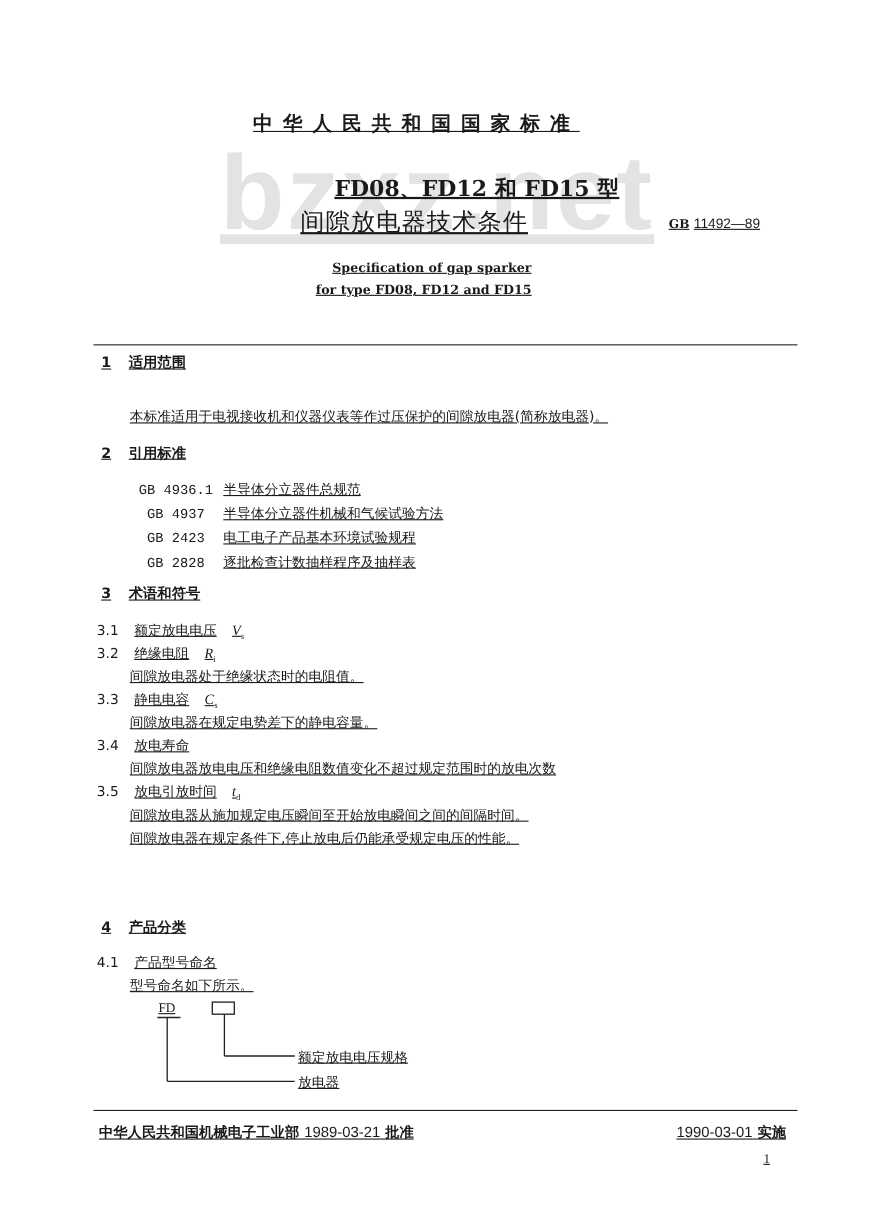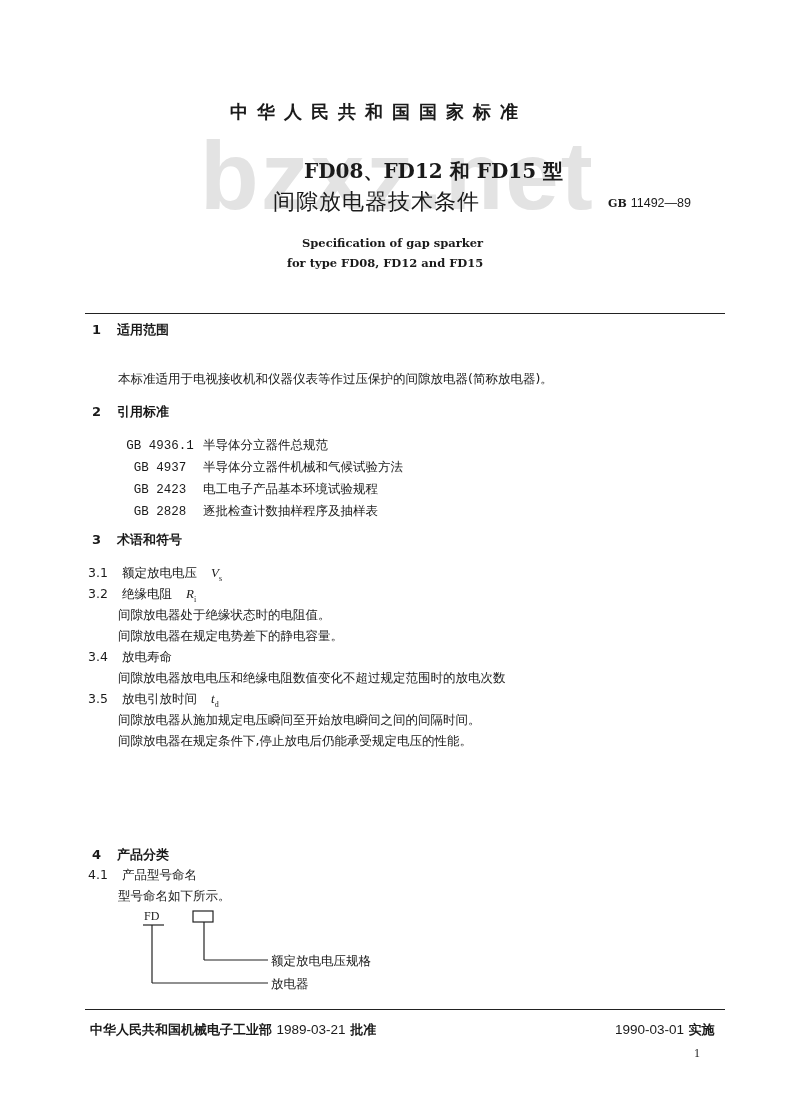--- a/index.html
+++ b/index.html
@@ -1,18 +1,18 @@
 <!DOCTYPE html>
 <html><head>
 <meta charset="utf-8">
 <style>
   html, body { margin:0; padding:0; background:#ffffff; }
   body { width:800px; height:1097px; position:relative; overflow:hidden; color:#1a1a1a;
          font-family:"DejaVu Sans", sans-serif; }
-  .abs { position:absolute; white-space:nowrap; }
+  .abs { position:absolute; white-space:nowrap;text-decoration:underline; }
   .watermark { left:200px; top:128px; font-family:"Liberation Sans", sans-serif; font-weight:bold;
                font-size:96px; color:#e3e3e3; letter-spacing:2px; line-height:1; }
   .national { left:230px; top:100px; font-size:18px; font-weight:bold; letter-spacing:9px; }
   .title1 { left:256px; top:158px; font-family:"DejaVu Serif", serif; font-size:20px; font-weight:bold;margin-left:48px; }
   .title2 { left:273px; top:187px; font-size:22px; letter-spacing:1px; }
   .stdno { left:608px; top:196px; font-family:"Liberation Sans", sans-serif; font-size:12.5px; }
   .stdno b { font-family:"DejaVu Serif", serif; font-weight:bold; font-size:11px; margin-right:4px; }
   .en1 { left:302px; top:236px; font-family:"DejaVu Serif", serif; font-weight:bold; font-size:11.5px; }
   .en2 { left:287px; top:256px; font-family:"DejaVu Serif", serif; font-weight:bold; font-size:11.5px; }
   .rule { position:absolute; left:85px; width:640px; height:0; border-top:1.5px solid #222; }
@@ -62,32 +62,33 @@
 <div class="abs h" style="left:92px; top:531px;">
   <span>3</span><span style="display:inline-block;width:16px"></span><span>术语和符号</span>
 </div>
 
 <div class="abs" style="left:88px; top:565px;">
   <div style="height:21px" class="t"><span style="display:inline-block;width:34px">3.1</span><span>额定放电电压</span><span style="display:inline-block;width:14px"></span><span class="sym"><span>V</span><sub>s</sub></span></div>
 
   <div style="height:21px" class="t"><span style="display:inline-block;width:34px">3.2</span><span>绝缘电阻</span><span style="display:inline-block;width:14px"></span><span class="sym"><span>R</span><sub>i</sub></span></div>
   <div style="height:21px;padding-left:30px" class="t">间隙放电器处于绝缘状态时的电阻值。</div>
 
+  <div style="height:21px" class="t"><span style="display:inline-block;width:34px">3.3</span><span>静电电容</span><span style="display:inline-block;width:14px"></span><span class="sym"><span>C</span><sub>s</sub></span></div>
   <div style="height:21px;padding-left:30px" class="t">间隙放电器在规定电势差下的静电容量。</div>
 
   <div style="height:21px" class="t"><span style="display:inline-block;width:34px">3.4</span><span>放电寿命</span></div>
   <div style="height:21px;padding-left:30px" class="t">间隙放电器放电电压和绝缘电阻数值变化不超过规定范围时的放电次数</div>
 
   <div style="height:21px" class="t"><span style="display:inline-block;width:34px">3.5</span><span>放电引放时间</span><span style="display:inline-block;width:14px"></span><span class="sym"><span>t</span><sub>d</sub></span></div>
   <div style="height:21px;padding-left:30px" class="t">间隙放电器从施加规定电压瞬间至开始放电瞬间之间的间隔时间。</div>
 
   <div style="height:21px;padding-left:30px" class="t">间隙放电器在规定条件下,停止放电后仍能承受规定电压的性能。</div>
 </div>
 
-<div class="abs h" style="left:92px; top:834px;margin-top:12px;">
+<div class="abs h" style="left:92px; top:834px;">
   <span>4</span><span style="display:inline-block;width:16px"></span><span>产品分类</span>
 </div>
 <div class="abs t" style="left:88px; top:867px;">
   <span style="display:inline-block;width:34px">4.1</span><span>产品型号命名</span>
 </div>
 <div class="abs t" style="left:118px; top:888px;">型号命名如下所示。</div>
 
 <div class="diagram">
   <svg width="280" height="90" viewBox="0 0 280 90" style="position:absolute;left:0;top:0">
     <line x1="3" y1="20" x2="24" y2="20" stroke="#222" stroke-width="1.2"></line>

